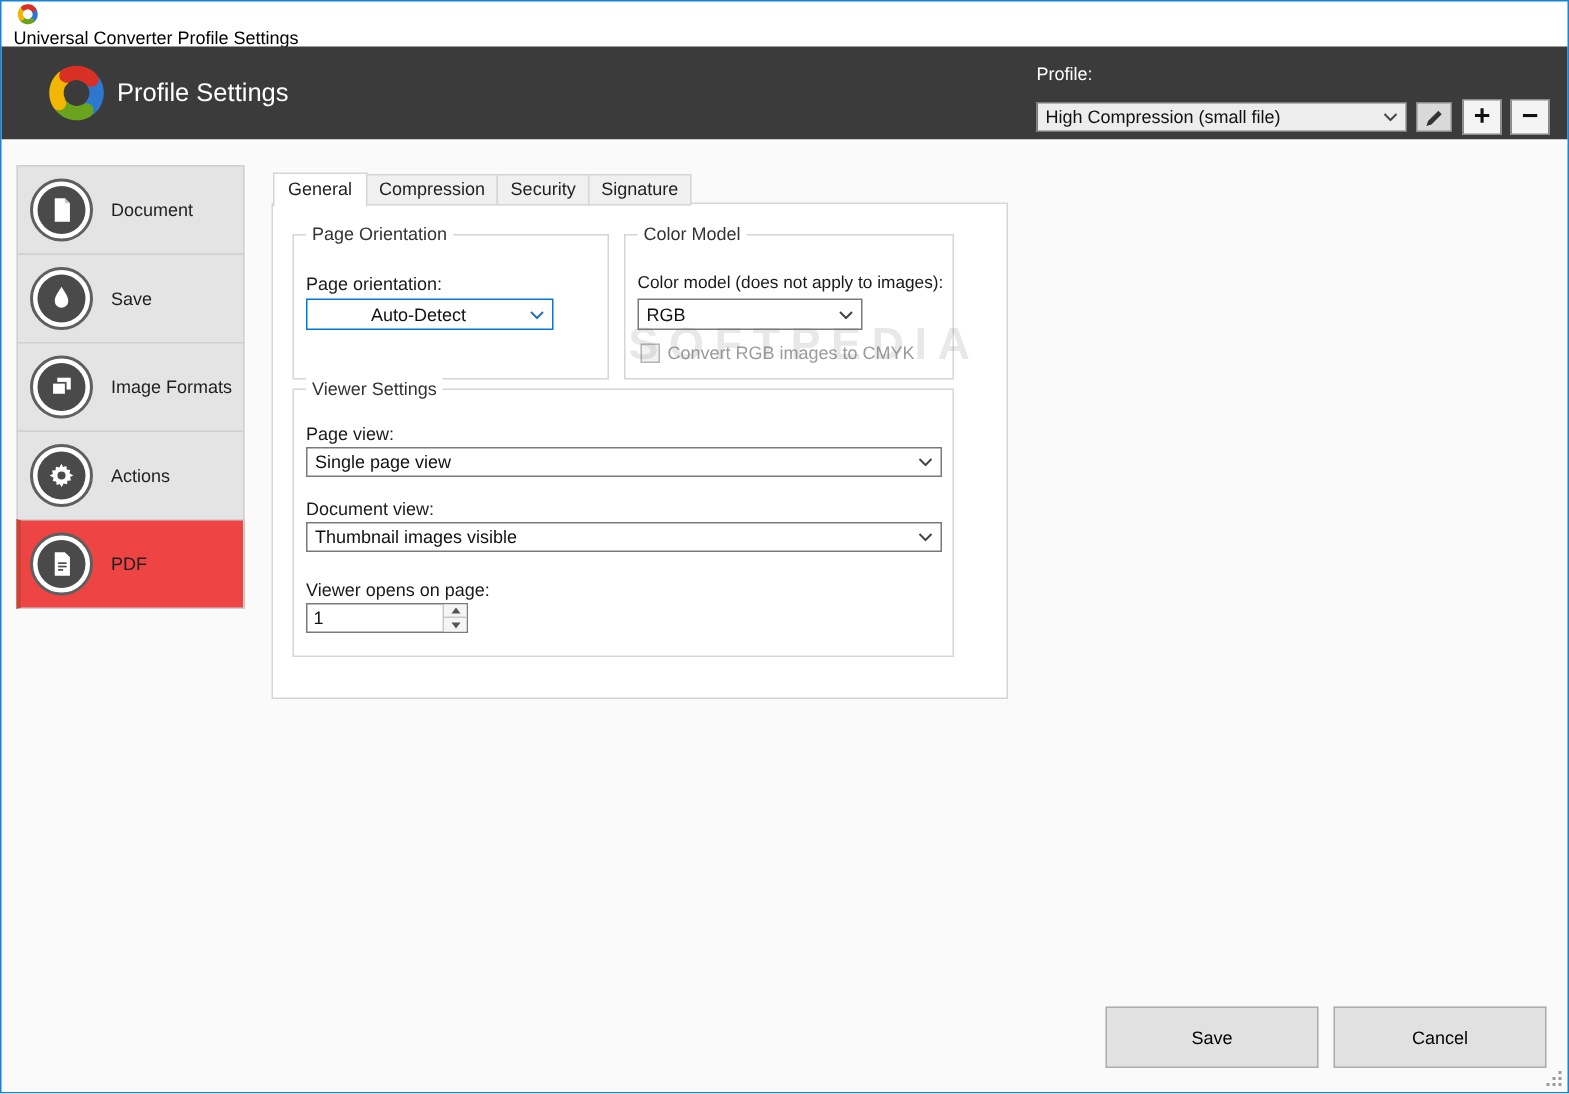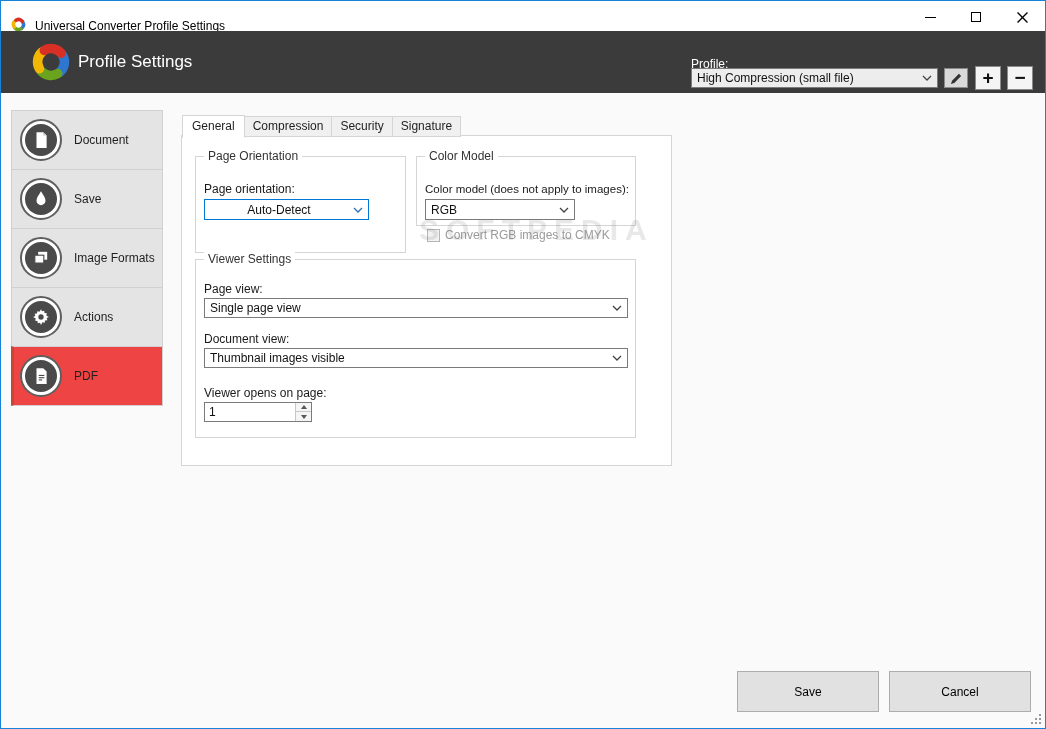--- a/index.html
+++ b/index.html
@@ -12,41 +12,41 @@
   }
   .window-border {
     position: absolute; inset: 0;
     border: 1px solid #1683d8;
     pointer-events: none; z-index: 200;
   }
 
   
   .titlebar {
     position: absolute; left: 1px; top: 1px; right: 1px; height: 32px;
-    background: #ffffff; display: flex; align-items: flex-end;
+    background: #ffffff; display: flex; align-items: flex-start; flex-direction: column;
   }
   .titlebar-icon { margin-left: 9px; width: 17px; height: 17px; flex: 0 0 auto; }
   .titlebar-title { margin-left: 8px; font-size: 12px; color: #000; white-space: nowrap; }
   .window-controls { margin-left: auto; display: flex; height: 100%; }
   .win-btn { width: 46px; height: 100%; display: flex; align-items: center; justify-content: center; cursor: default; }
   .glyph-min { width: 11px; height: 1px; background: #000; }
   .glyph-max { width: 10px; height: 10px; border: 1px solid #000; }
 
   
   .header {
     position: absolute; left: 1px; top: 31px; right: 1px; height: 62px;
     background: #3b3b3b;
   }
   .app-logo { position: absolute; left: 27px; top: 8px; width: 46px; height: 46px; }
   .page-title {
     position: absolute; left: 77px; top: 0; height: 62px;
     display: flex; align-items: center;
     color: #ffffff; font-size: 17px; font-weight: normal;
   }
-  .profile-label { position: absolute; left: 690px; top: 26px; color: #ffffff; font-size: 12px; }
+  .profile-label { position: absolute; left: 690px; top: 11px; color: #ffffff; font-size: 12px; }
   .combo {
     background: #ffffff; border: 1px solid #7a7a7a;
     font-size: 12px; color: #111;
     display: flex; align-items: center;
     padding: 0 20px 0 5px; position: absolute; white-space: nowrap; overflow: hidden;
   }
   .combo .chev { position: absolute; right: 5px; top: 50%; margin-top: -3px; }
   .profile-combo { left: 690px; top: 37px; width: 247px; height: 20px; background: #ededed; }
   .hdr-btn {
     position: absolute; display: flex; align-items: center; justify-content: center;
@@ -281,21 +281,21 @@
       <span class="group-title">Page Orientation</span>
       <span class="fld-label" style="left:8px; top:25px;">Page orientation:</span>
       <div class="combo focused" style="left:8px; top:42px; width:165px; height:21px;justify-content:center;">
         <span>Auto-Detect</span>
         <svg class="chev" width="10" height="6" viewBox="0 0 10 6">
           <polyline points="1,1 5,5 9,1" fill="none" stroke="#2b6fb5" stroke-width="1.3"></polyline>
         </svg>
       </div>
     </div>
 
-    <div class="group" style="left:234px; top:20px; width:220px; height:70px;">
+    <div class="group" style="left:234px; top:20px; width:220px; height:97px;">
       <span class="group-title">Color Model</span>
       <span class="fld-label small" style="left:8px; top:26px;">Color model (does not apply to images):</span>
       <div class="combo" style="left:8px; top:42px; width:150px; height:21px;">
         <span>RGB</span>
         <svg class="chev" width="10" height="6" viewBox="0 0 10 6">
           <polyline points="1,1 5,5 9,1" fill="none" stroke="#444" stroke-width="1.3"></polyline>
         </svg>
       </div>
       <div class="checkbox-row" style="left:10px; top:71px;">
         <span class="checkbox-box"></span>

